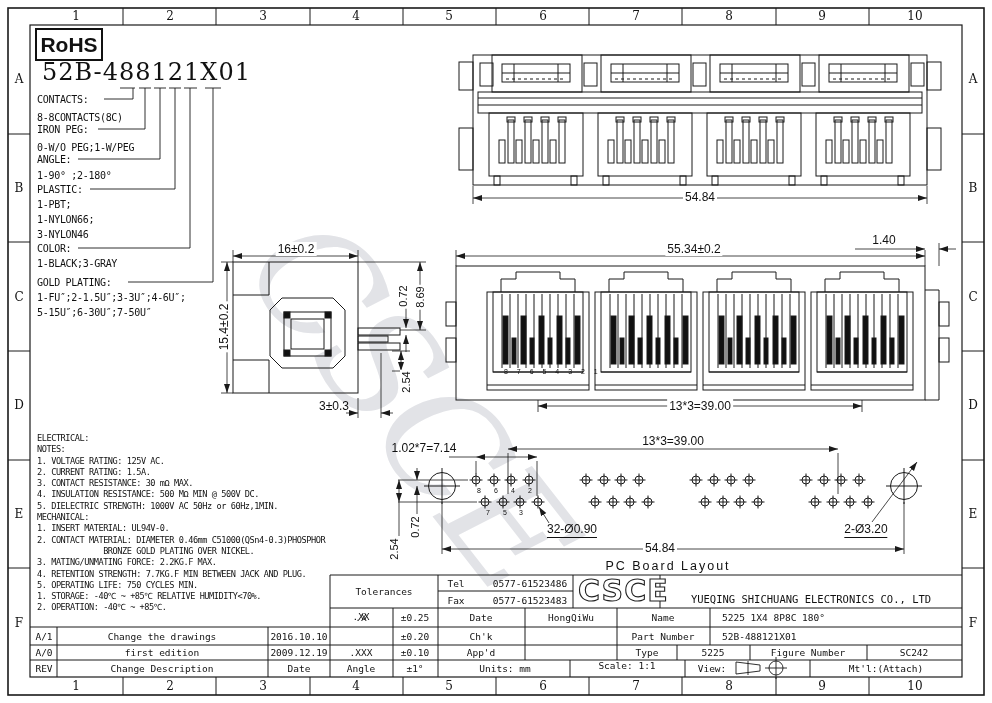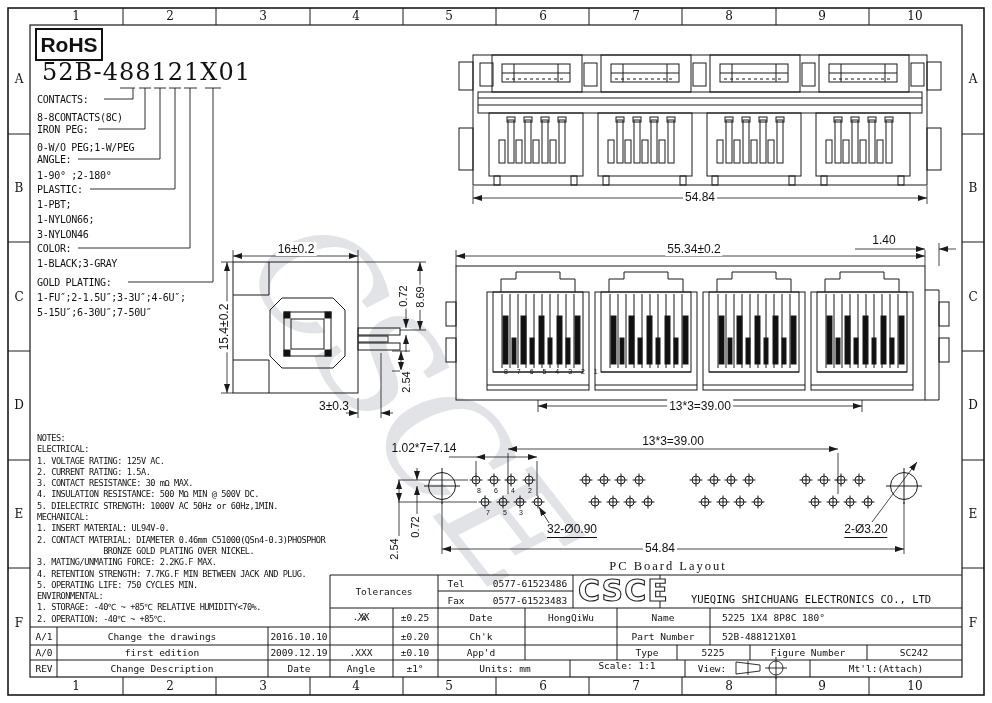--- a/index.html
+++ b/index.html
@@ -24,21 +24,21 @@
   .note{font-family:"DejaVu Sans Mono",monospace;font-size:8.6px;letter-spacing:-0.45px;
         line-height:11.3px;white-space:pre;color:#111;}
   .badge{position:absolute;left:35px;top:28px;width:64px;height:29px;z-index:2;
          border:2.5px solid #111;display:flex;align-items:center;justify-content:center;
          font-family:"Liberation Sans",sans-serif;font-weight:bold;font-size:21px;}
   .phead{position:absolute;left:42px;top:58px;z-index:2;font-family:"DejaVu Serif",serif;
          font-size:24px;letter-spacing:1px;}
   .tiny{font-size:7px;font-family:"Liberation Sans",sans-serif;}
   .pins{position:absolute;left:504px;top:368px;z-index:2;font-family:"Liberation Sans",sans-serif;
         font-size:7px;letter-spacing:3.5px;white-space:pre;}
-  .caption{font-family:Liberation Serif, serif;font-size:12.5px;letter-spacing:2px;}
+  .caption{font-family:Liberation Sans, sans-serif;font-size:12.5px;letter-spacing:2px;}
   .co{font-size:10.5px;letter-spacing:0;}
 </style>
 </head>
 <body>
 
 <div class="sheet">
 
   <div class="wm">CSCE</div>
 
   <svg class="art" width="992" height="703" viewBox="0 0 992 703" stroke="#1a1a1a" stroke-width="1" fill="none">
@@ -386,35 +386,34 @@
   <div class="legend-line" style="left:37px;top:199px">1-PBT;</div>
   <div class="legend-line" style="left:37px;top:214px">1-NYLON66;</div>
   <div class="legend-line" style="left:37px;top:229px">3-NYLON46</div>
   <div class="legend-line" style="left:37px;top:243px">COLOR:</div>
   <div class="legend-line" style="left:37px;top:258px">1-BLACK;3-GRAY</div>
   <div class="legend-line" style="left:37px;top:277px">GOLD PLATING:</div>
   <div class="legend-line" style="left:37px;top:292px">1-FU″;2-1.5U″;3-3U″;4-6U″;</div>
   <div class="legend-line" style="left:37px;top:307px">5-15U″;6-30U″;7-50U″</div>
 
   <div class="notes">
+    <div class="note">ELECTRICAL:</div>
     <div class="note">NOTES:</div>
-    <div class="note">ELECTRICAL:</div>
     <div class="note">1. VOLTAGE RATING: 125V AC.</div>
     <div class="note">2. CURRENT RATING: 1.5A.</div>
     <div class="note">3. CONTACT RESISTANCE: 30 mΩ MAX.</div>
     <div class="note">4. INSULATION RESISTANCE: 500 MΩ MIN @ 500V DC.</div>
     <div class="note">5. DIELECTRIC STRENGTH: 1000V AC 50Hz or 60Hz,1MIN.</div>
     <div class="note">MECHANICAL:</div>
     <div class="note">1. INSERT MATERIAL: UL94V-0.</div>
     <div class="note">2. CONTACT MATERIAL: DIAMETER 0.46mm C51000(QSn4-0.3)PHOSPHOR</div>
     <div class="note">              BRONZE GOLD PLATING OVER NICKEL.</div>
     <div class="note">3. MATING/UNMATING FORCE: 2.2KG.F MAX.</div>
     <div class="note">4. RETENTION STRENGTH: 7.7KG.F MIN BETWEEN JACK AND PLUG.</div>
     <div class="note">5. OPERATING LIFE: 750 CYCLES MIN.</div>
-    <div class="note">ENVIRONMENTAL:</div>
     <div class="note">1. STORAGE: -40℃ ~ +85℃ RELATIVE HUMIDITY&lt;70%.</div>
     <div class="note">2. OPERATION: -40℃ ~ +85℃.</div>
   </div>
 
   <div class="dim bg" style="left:700px;top:197px">54.84</div>
   <div class="dim bg" style="left:694px;top:249px">55.34±0.2</div>
   <div class="dim" style="left:884px;top:240px">1.40</div>
   <div class="dim bg" style="left:700px;top:406px">13*3=39.00</div>
   <div class="pins">8 7 6 5 4 3 2 1</div>
   <div class="dim bg" style="left:296px;top:249px">16±0.2</div>

